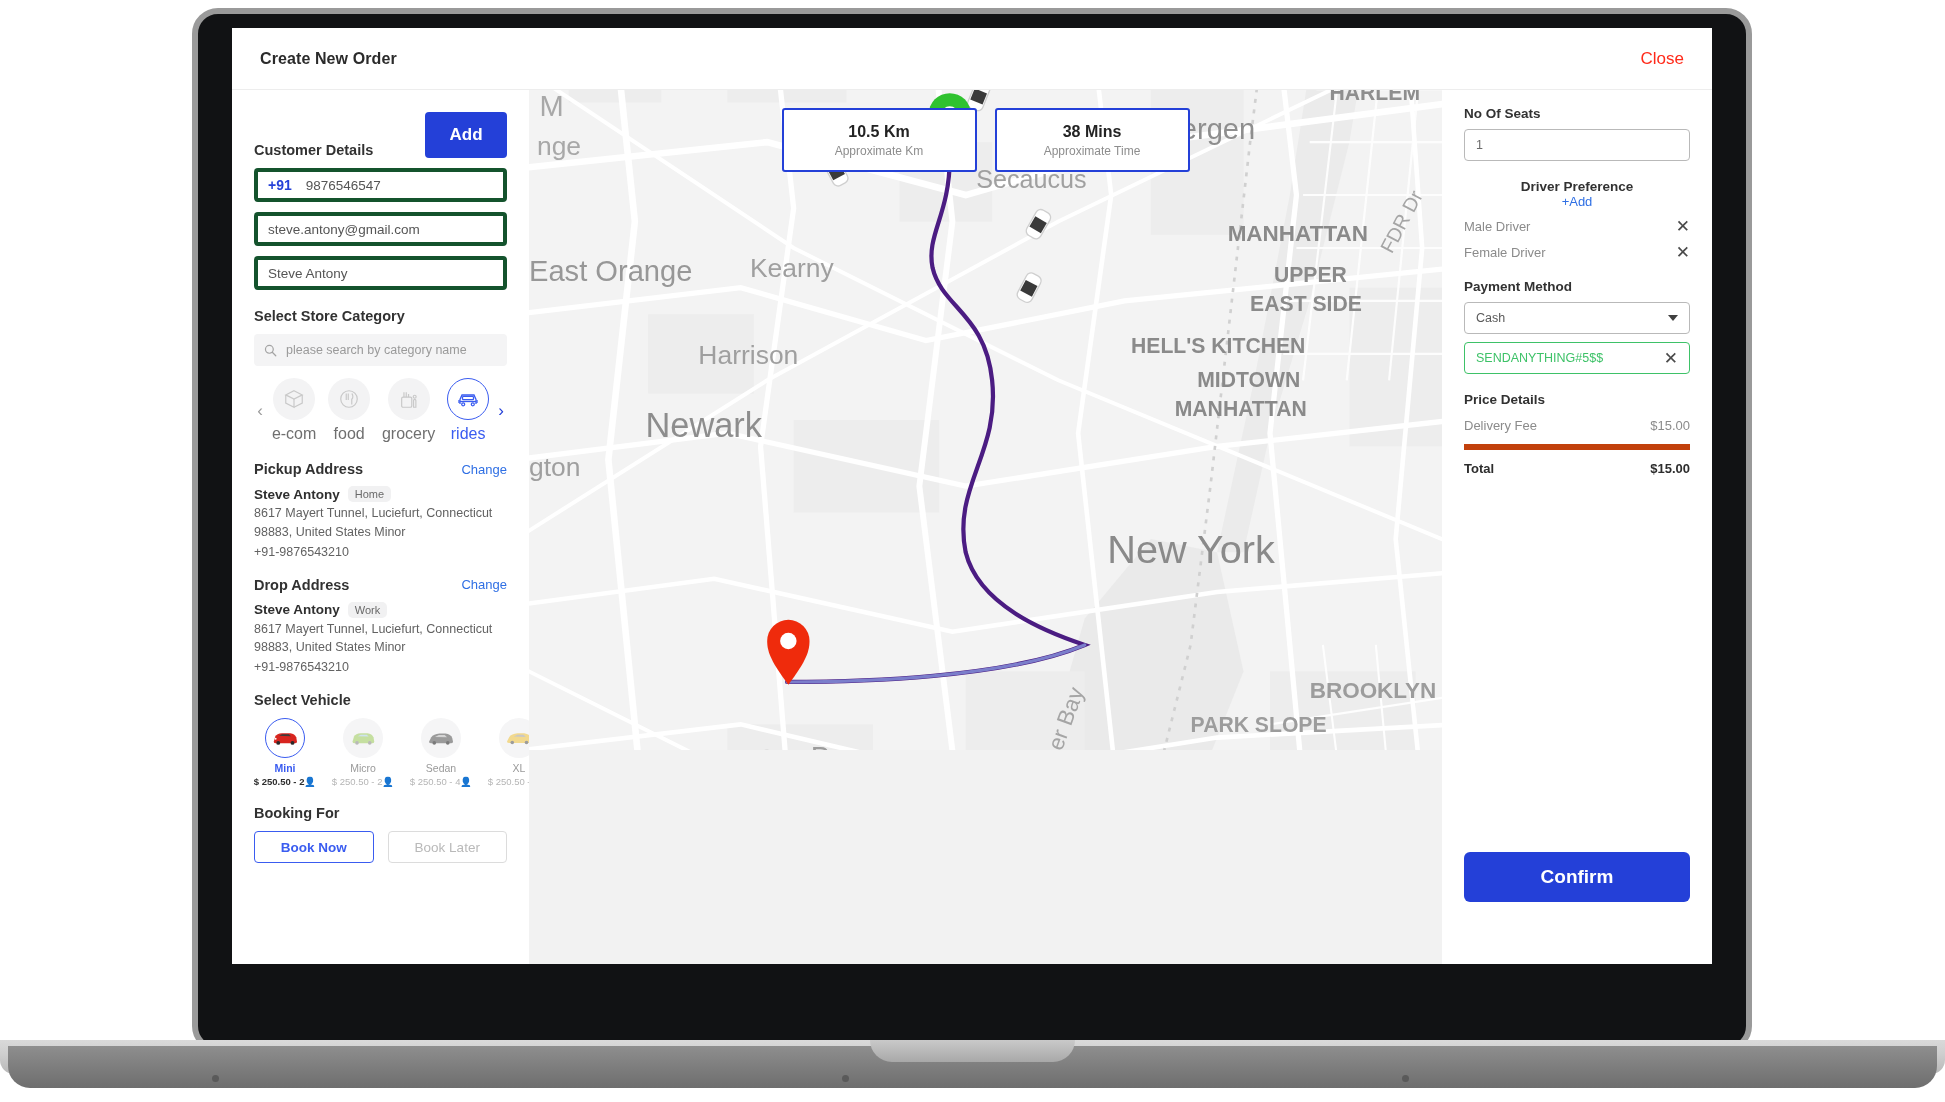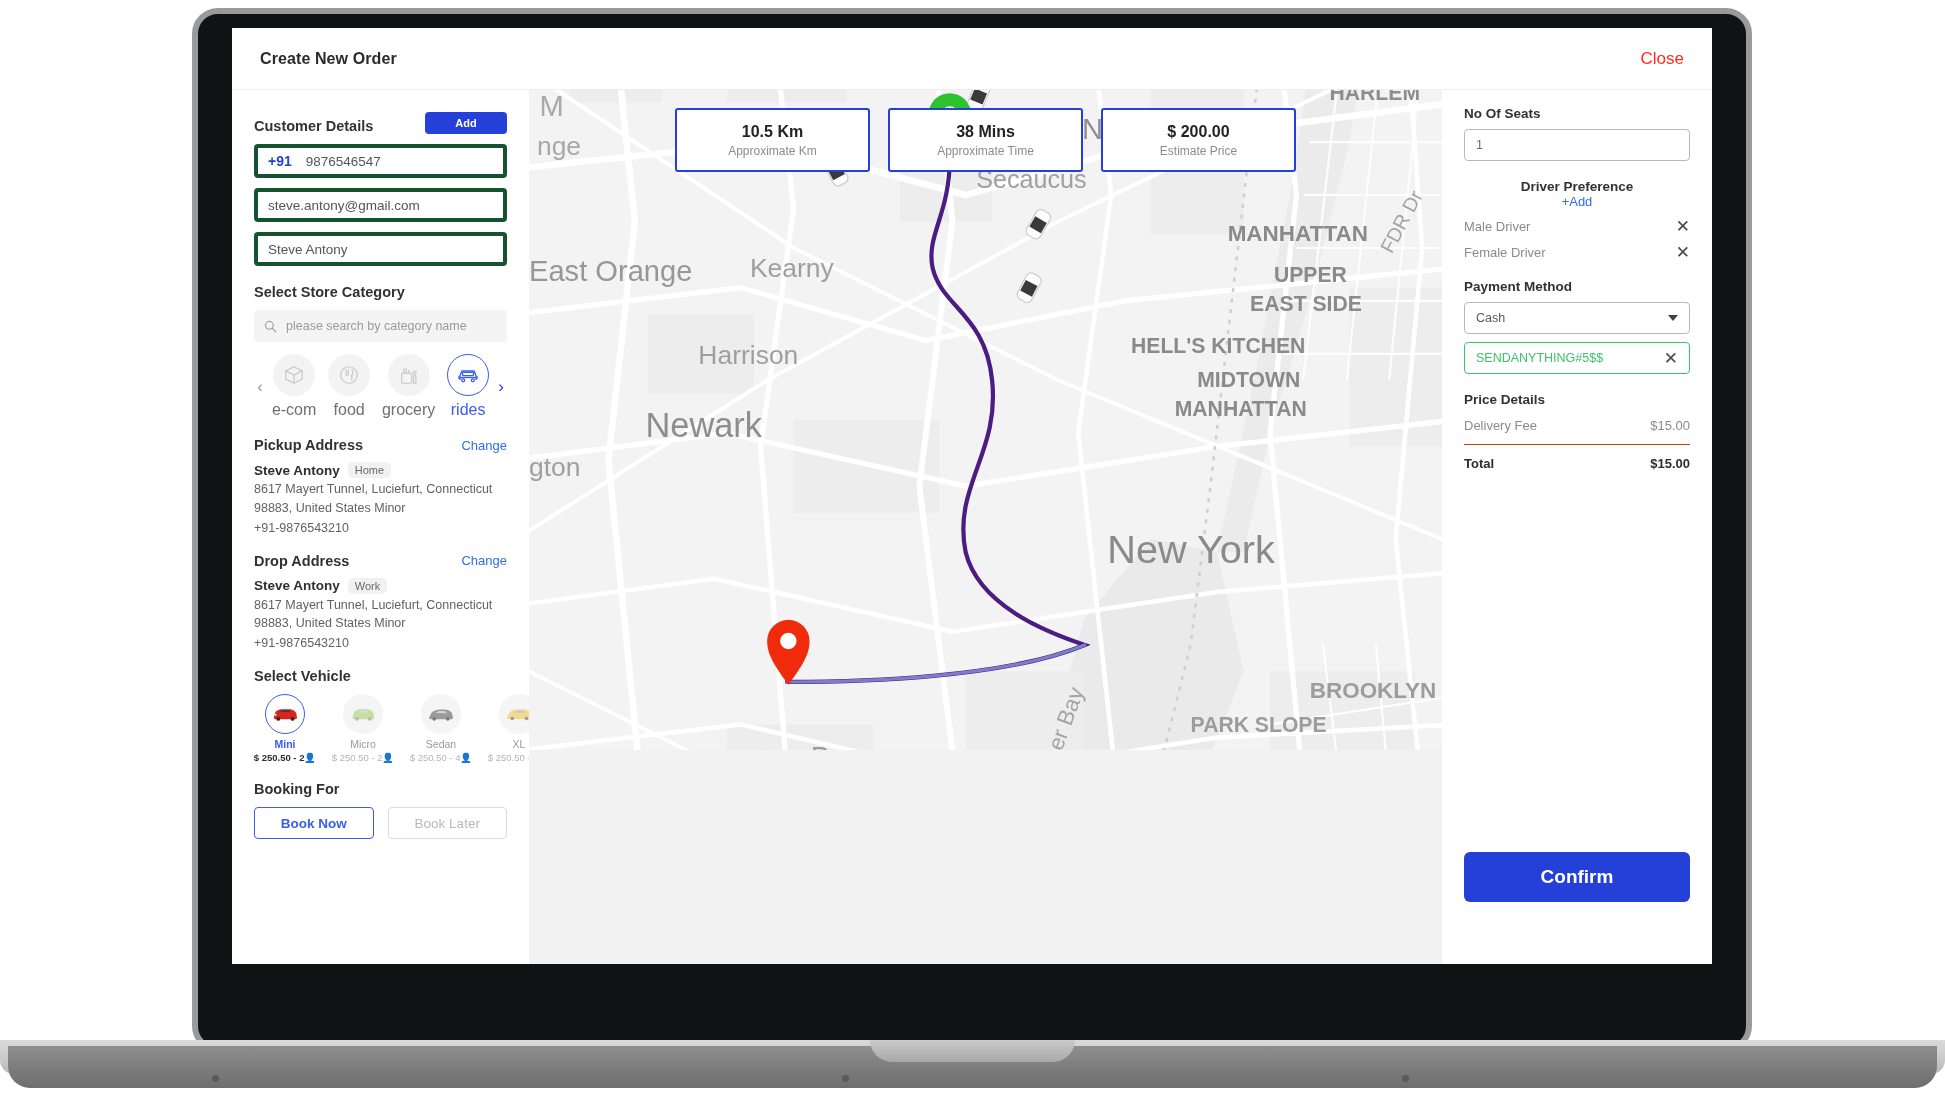--- a/index.html
+++ b/index.html
@@ -71,24 +71,24 @@
 
   
   .left-col {
     width: 297px; flex: 0 0 297px;
     padding: 22px 22px 0 22px;
     overflow: hidden;
   }
   .sec-head-row { display: flex; align-items: flex-end; justify-content: space-between; }
   .sec-label { font-size: 14.5px; font-weight: bold; color: #323232; }
   .add-btn {
-    width: 82px; height: 22px;
+    width: 82px; height: 46px;
     background: #2440d8; color: #fff;
     border: none; border-radius: 4px;
-    font-size: 11px; font-weight: bold;
+    font-size: 17px; font-weight: bold;
     font-family: "Liberation Sans", sans-serif;
     cursor: pointer;
   }
   .inp {
     width: 100%; height: 34px;
     border: 4px solid #14532d; border-radius: 4px;
     margin-top: 10px;
     display: flex; align-items: center;
     padding: 0 10px;
     font-size: 13.5px; color: #555; background: #fff;
@@ -183,21 +183,21 @@
     margin-top:8px; display:flex; align-items:center; justify-content:space-between;
     padding: 0 11px; font-size:12.5px; color:#5a5a5a; cursor:pointer;
   }
   .caret { width:0; height:0; border-left:5px solid transparent; border-right:5px solid transparent; border-top:6px solid #404040; }
   .promo {
     width:100%; height:32px; border:1.3px solid #3ec268; border-radius:4px;
     margin-top:8px; display:flex; align-items:center; justify-content:space-between;
     padding: 0 11px; font-size:12.5px; color:#3ec268;
   }
   .price-row { display:flex; justify-content:space-between; margin-top:11px; font-size:13px; color:#8b8b8b; }
-  .price-row.total { color:#2d2d2d; font-weight:bold; border-top:1px solid #c2410c; padding-top:11px; }
+  .price-row.total { color:#2d2d2d; font-weight:bold; border-top:6px solid #c2410c; padding-top:11px; }
   .confirm-btn {
     margin-top: auto; margin-bottom: 62px;
     width:100%; height:50px; background:#2440d8; color:#fff;
     border:none; border-radius:6px; font-size:19px; font-weight:bold;
     font-family:"Liberation Sans", sans-serif; cursor:pointer;
   }
 </style>
 </head>
 <body>
 
@@ -511,24 +511,20 @@
 
       <div class="map-cards">
         <div class="mcard">
           <div class="v">10.5 Km</div>
           <div class="l">Approximate Km</div>
         </div>
         <div class="mcard">
           <div class="v">38 Mins</div>
           <div class="l">Approximate Time</div>
         </div>
-        <div class="mcard">
-          <div class="v">$ 200.00</div>
-          <div class="l">Estimate Price</div>
-        </div>
       </div>
     </div>
 
     <div class="right-col">
 
       <div class="r-lab">No Of Seats</div>
       <div class="r-inp">
         <span>1</span>
       </div>
 

